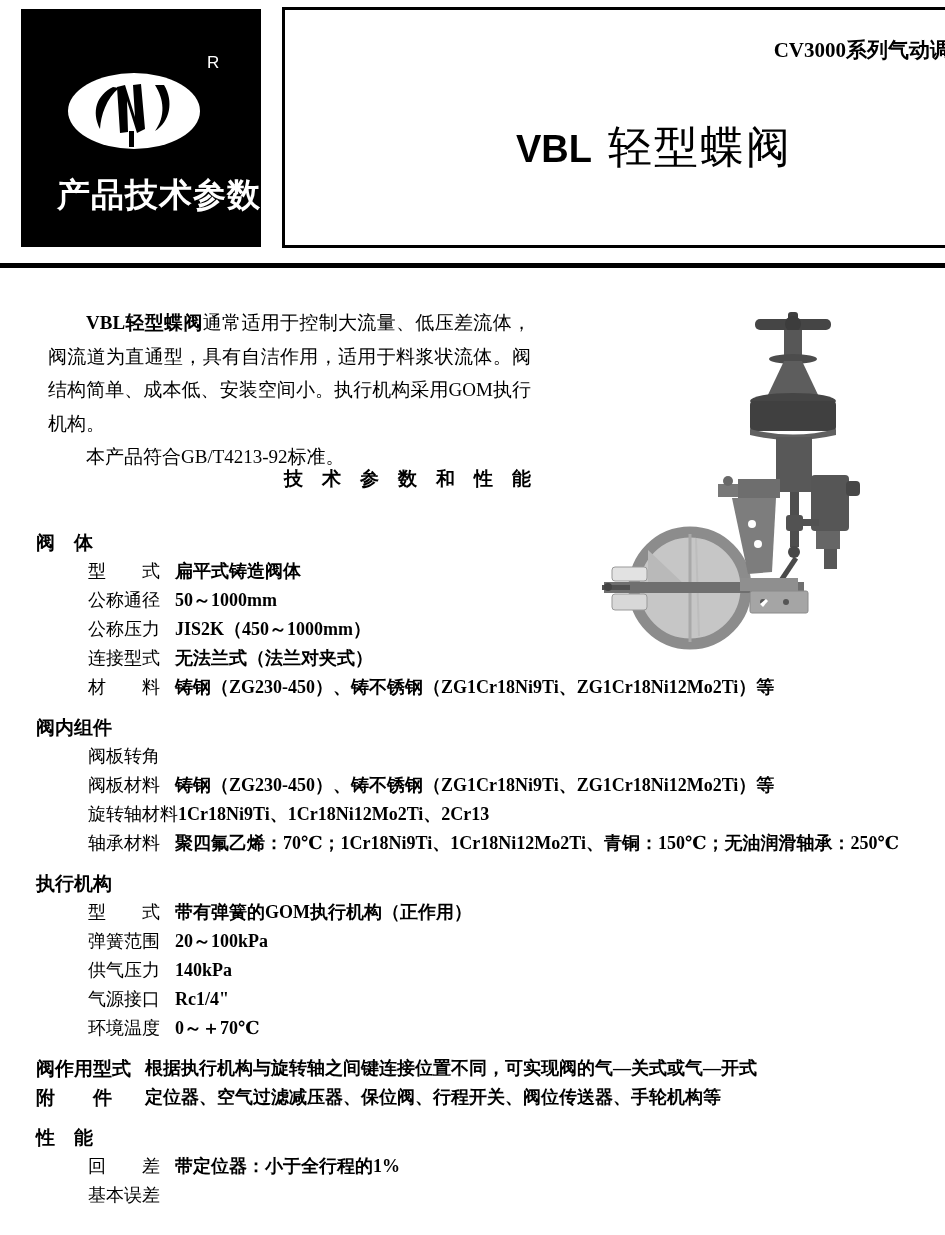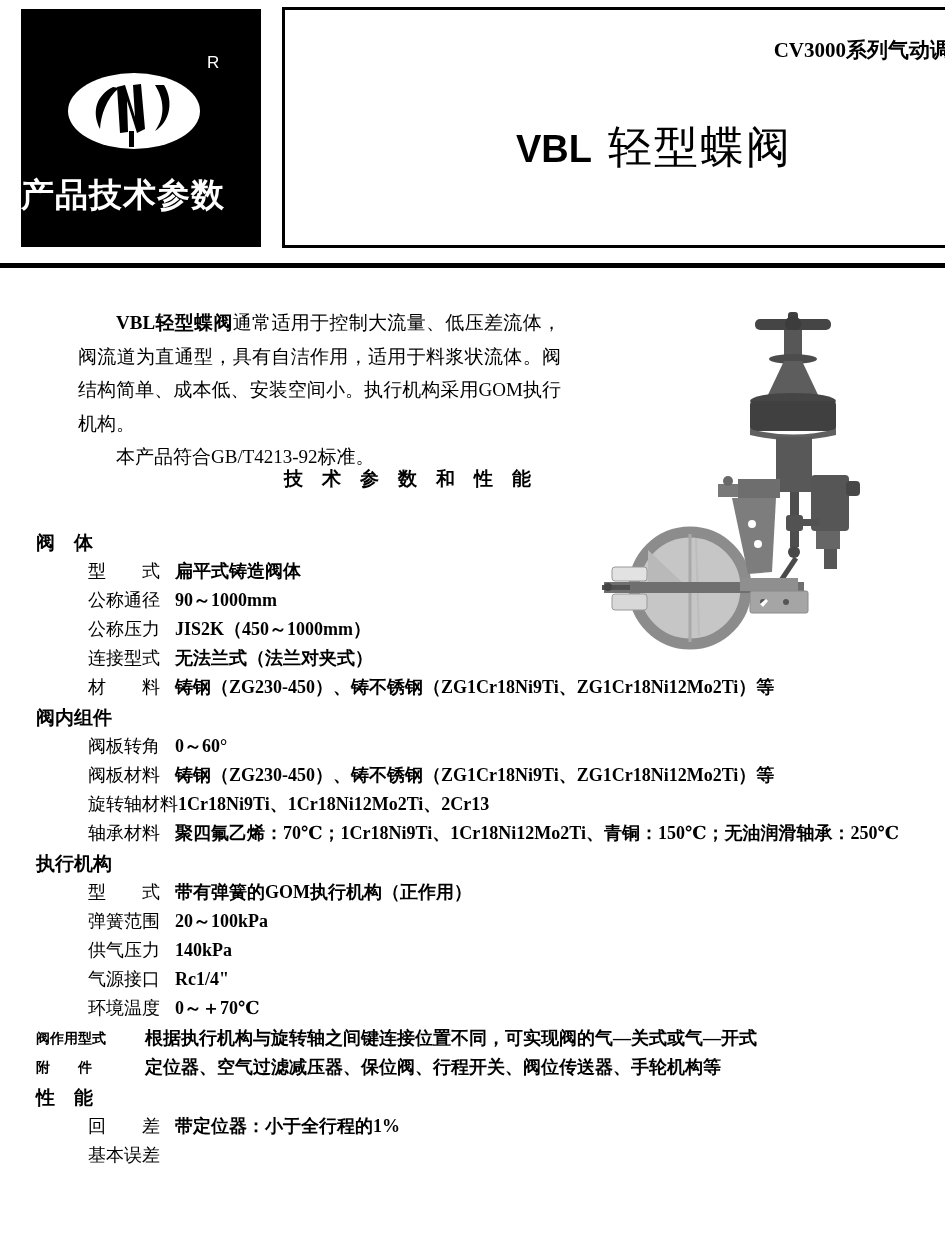--- a/index.html
+++ b/index.html
@@ -4,53 +4,53 @@
 <style>
   html,body{margin:0;padding:0;background:#fff;}
   .page{position:relative;width:945px;height:1235px;background:#ffffff;overflow:hidden;
         font-family:"Liberation Serif","DejaVu Serif",serif;color:#000;}
 
   
   .logo-box{position:absolute;left:21px;top:9px;width:240px;height:238px;background:#000;}
   .logo-mark{position:absolute;left:46px;top:62px;width:134px;height:80px;}
   .registered{position:absolute;left:186px;top:44px;color:#fff;
               font-family:"Liberation Sans","DejaVu Sans",sans-serif;font-size:17px;}
-  .logo-caption{position:absolute;left:0;right:0;top:164px;text-align:left;color:#fff;
+  .logo-caption{position:absolute;left:0;right:0;top:164px;text-align:right;color:#fff;
                 font-family:Liberation Serif, serif;
                 font-weight:bold;font-size:33px;letter-spacing:1px;white-space:nowrap;}
 
   .title-box{position:absolute;left:282px;top:7px;width:744px;height:241px;
              border:3px solid #000;box-sizing:border-box;background:#fff;}
   .series{position:absolute;right:30px;top:26px;font-weight:bold;font-size:21px;white-space:nowrap;}
   .model-line{position:absolute;left:0;right:0;top:108px;display:flex;justify-content:center;
               align-items:baseline;gap:16px;white-space:nowrap;}
   .model-code{font-family:"Liberation Sans","DejaVu Sans",sans-serif;font-weight:bold;font-size:38px;}
   .model-name{font-size:44px;letter-spacing:2px;}
 
   .divider{position:absolute;left:0;top:263px;width:945px;height:5px;background:#000;}
 
   
-  .intro{position:absolute;left:48px;top:306px;width:483px;font-size:19px;line-height:33.5px;margin-left:30px;}
+  .intro{position:absolute;left:48px;top:306px;width:483px;font-size:19px;line-height:33.5px;}
   .intro p{margin:0;text-indent:2em;text-align:justify;}
   .intro .lead{font-weight:bold;}
   .section-title{position:absolute;left:48px;top:466px;width:483px;text-align:right;
                  font-family:"Liberation Sans","DejaVu Sans",sans-serif;
                  font-weight:bold;font-size:19px;white-space:nowrap;}
 
   
   .specs{position:absolute;left:36px;top:528px;width:899px;font-size:18px;}
   .sec-h{font-family:"Liberation Sans","DejaVu Sans",sans-serif;font-weight:bold;
          font-size:19px;line-height:29px;white-space:nowrap;}
-  .mt{margin-top:1px;}
+  .mt{margin-top:11px;}
   .row{display:flex;line-height:29px;padding-left:52px;white-space:nowrap;}
   .lbl{flex:0 0 87px;}
   .val{flex:1;font-weight:bold;}
   .inline-row{display:flex;line-height:29px;white-space:nowrap;}
   .inline-h{font-family:"Liberation Sans","DejaVu Sans",sans-serif;font-weight:bold;
-            font-size:14px;flex:0 0 109px;}
+            font-size:19px;flex:0 0 109px;}
 
   
   .photo{position:absolute;left:600px;top:312px;width:260px;height:340px;}
 </style>
 </head>
 <body>
 
 <div class="page">
 
   <div class="logo-box">
@@ -148,39 +148,38 @@
 
   <div class="specs">
 
     <div class="sec-h">阀　体</div>
     <div class="row">
       <span class="lbl">型　　式</span>
       <span class="val">扁平式铸造阀体</span>
     </div>
     <div class="row">
       <span class="lbl">公称通径</span>
-      <span class="val">90～1000mm</span>
+      <span class="val">50～1000mm</span>
     </div>
     <div class="row">
       <span class="lbl">公称压力</span>
       <span class="val">JIS2K（450～1000mm）</span>
     </div>
     <div class="row">
       <span class="lbl">连接型式</span>
       <span class="val">无法兰式（法兰对夹式）</span>
     </div>
     <div class="row">
       <span class="lbl">材　　料</span>
       <span class="val">铸钢（ZG230-450）、铸不锈钢（ZG1Cr18Ni9Ti、ZG1Cr18Ni12Mo2Ti）等</span>
     </div>
 
     <div class="sec-h mt">阀内组件</div>
     <div class="row">
       <span class="lbl">阀板转角</span>
-      <span class="val">0～60°</span>
     </div>
     <div class="row">
       <span class="lbl">阀板材料</span>
       <span class="val">铸钢（ZG230-450）、铸不锈钢（ZG1Cr18Ni9Ti、ZG1Cr18Ni12Mo2Ti）等</span>
     </div>
     <div class="row">
       <span class="lbl">旋转轴材料</span>
       <span class="val">1Cr18Ni9Ti、1Cr18Ni12Mo2Ti、2Cr13</span>
     </div>
     <div class="row">

